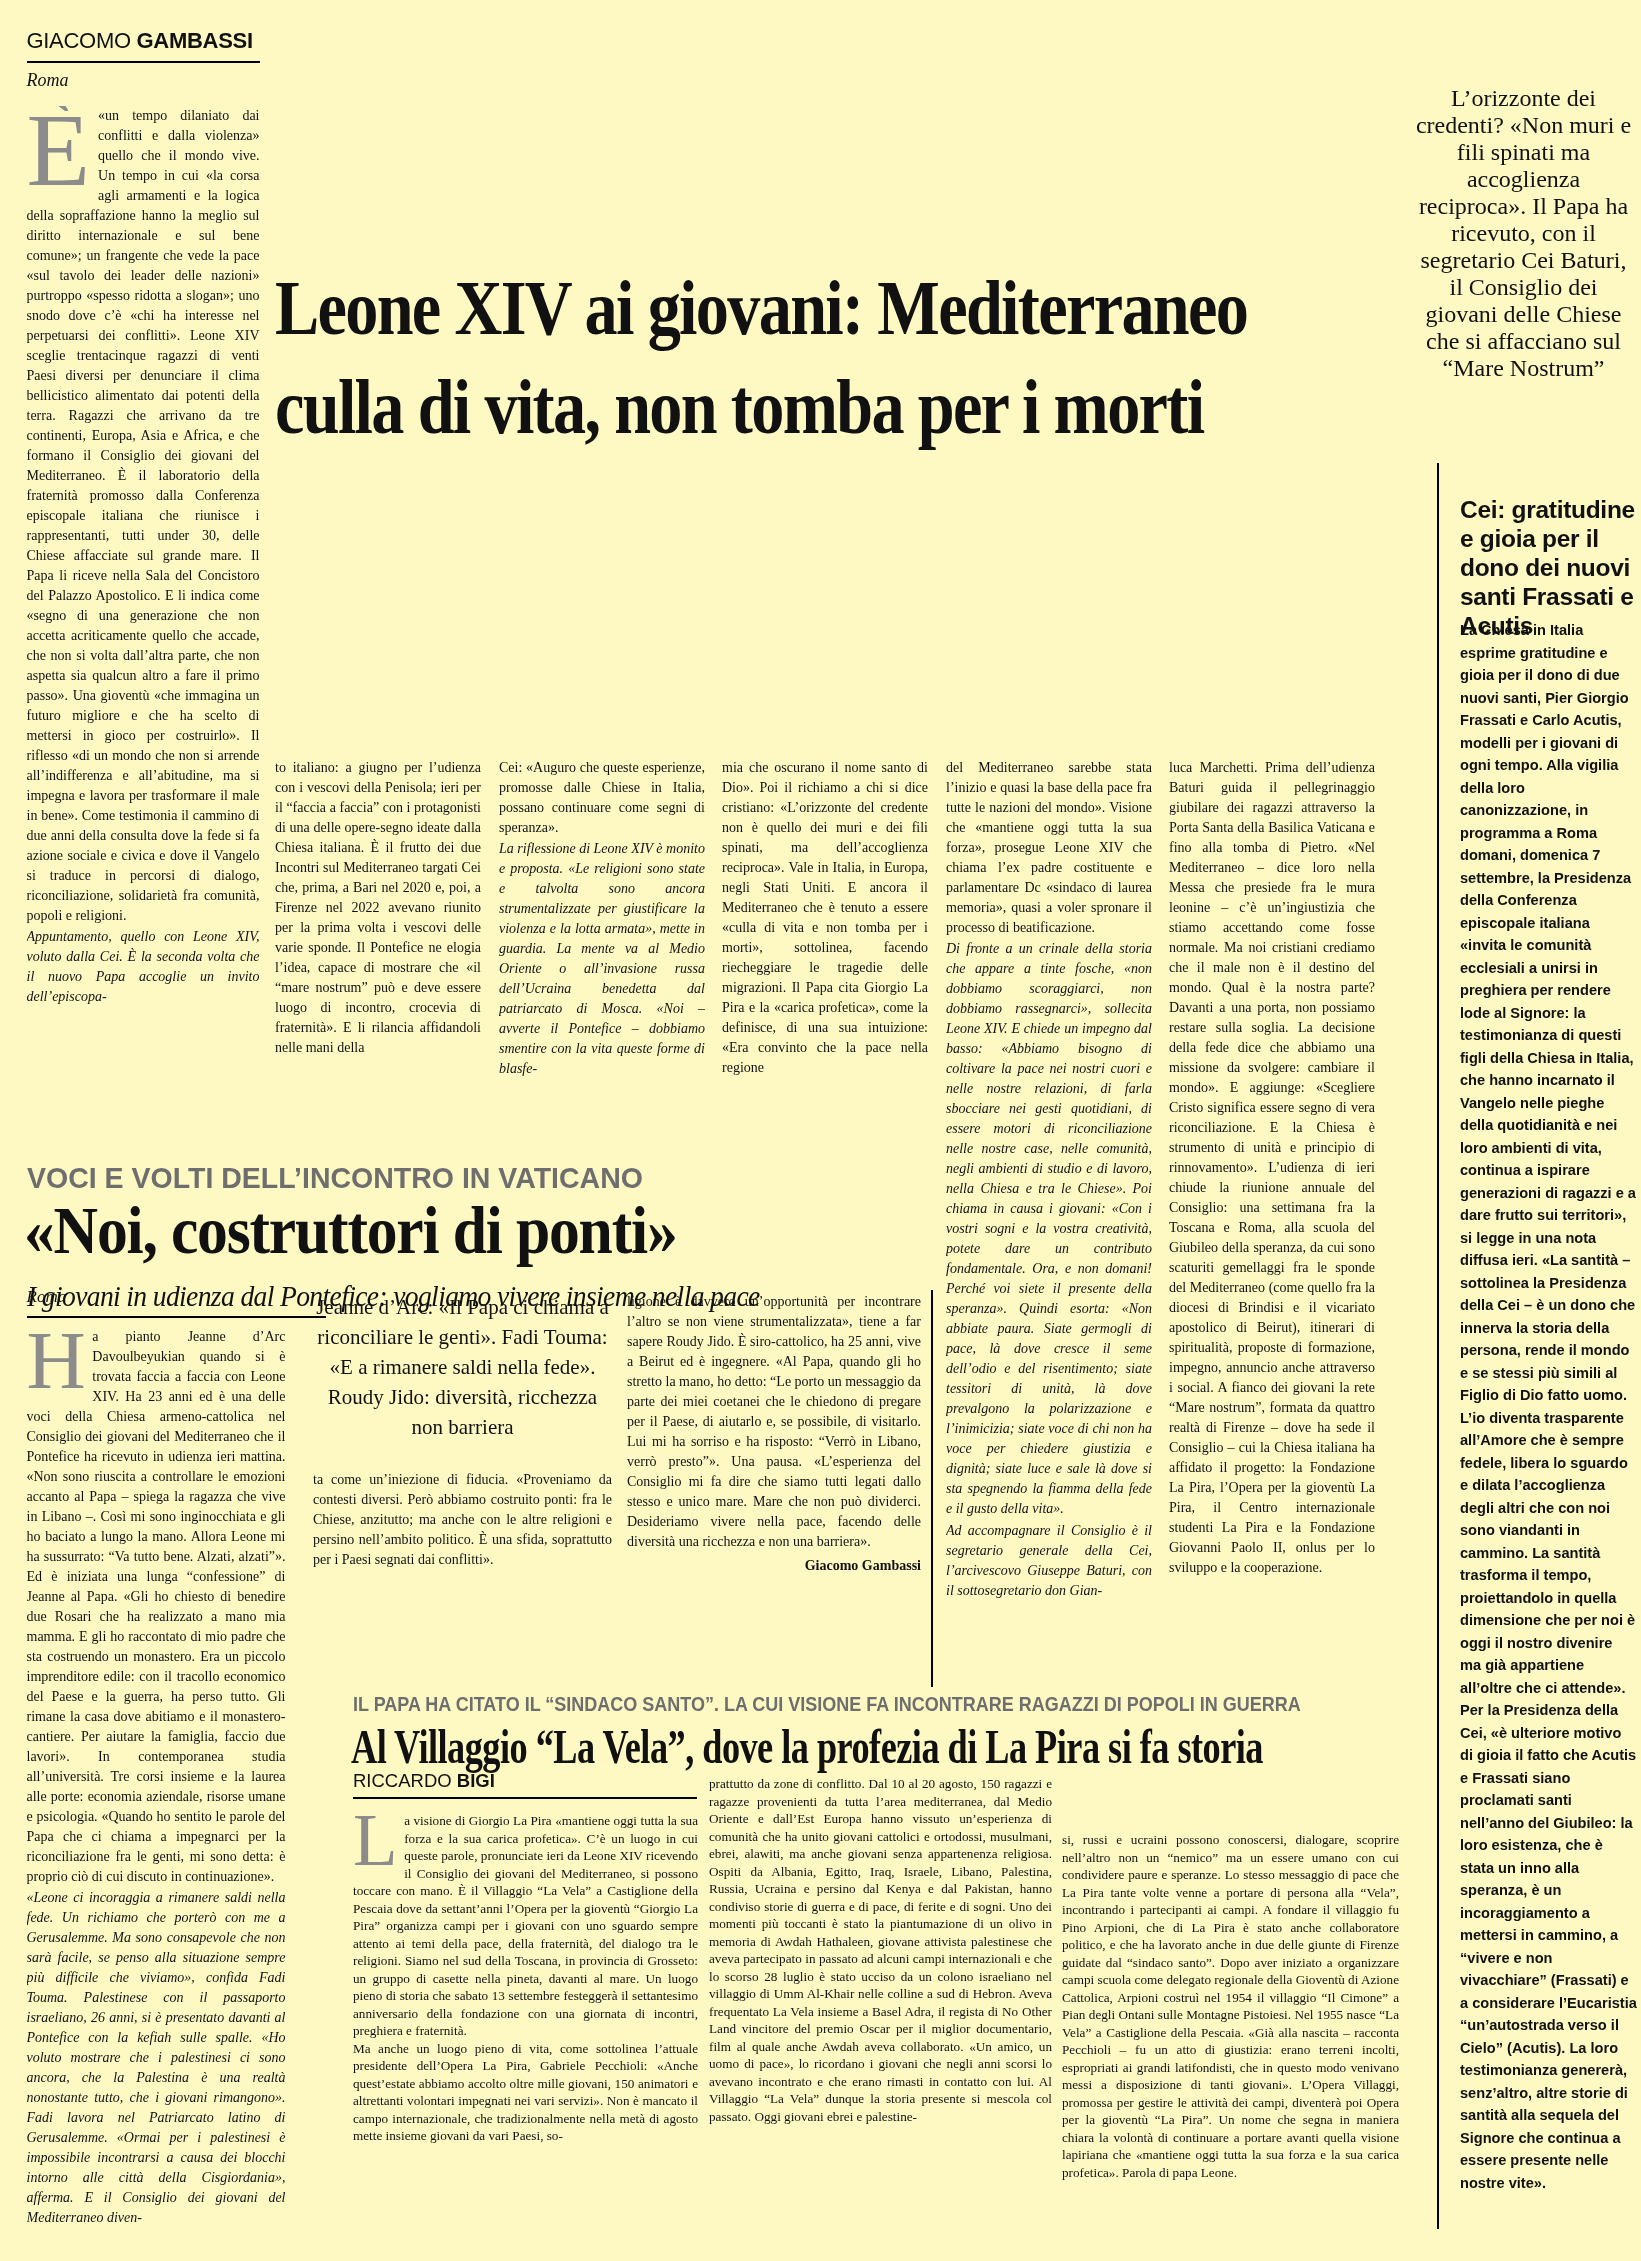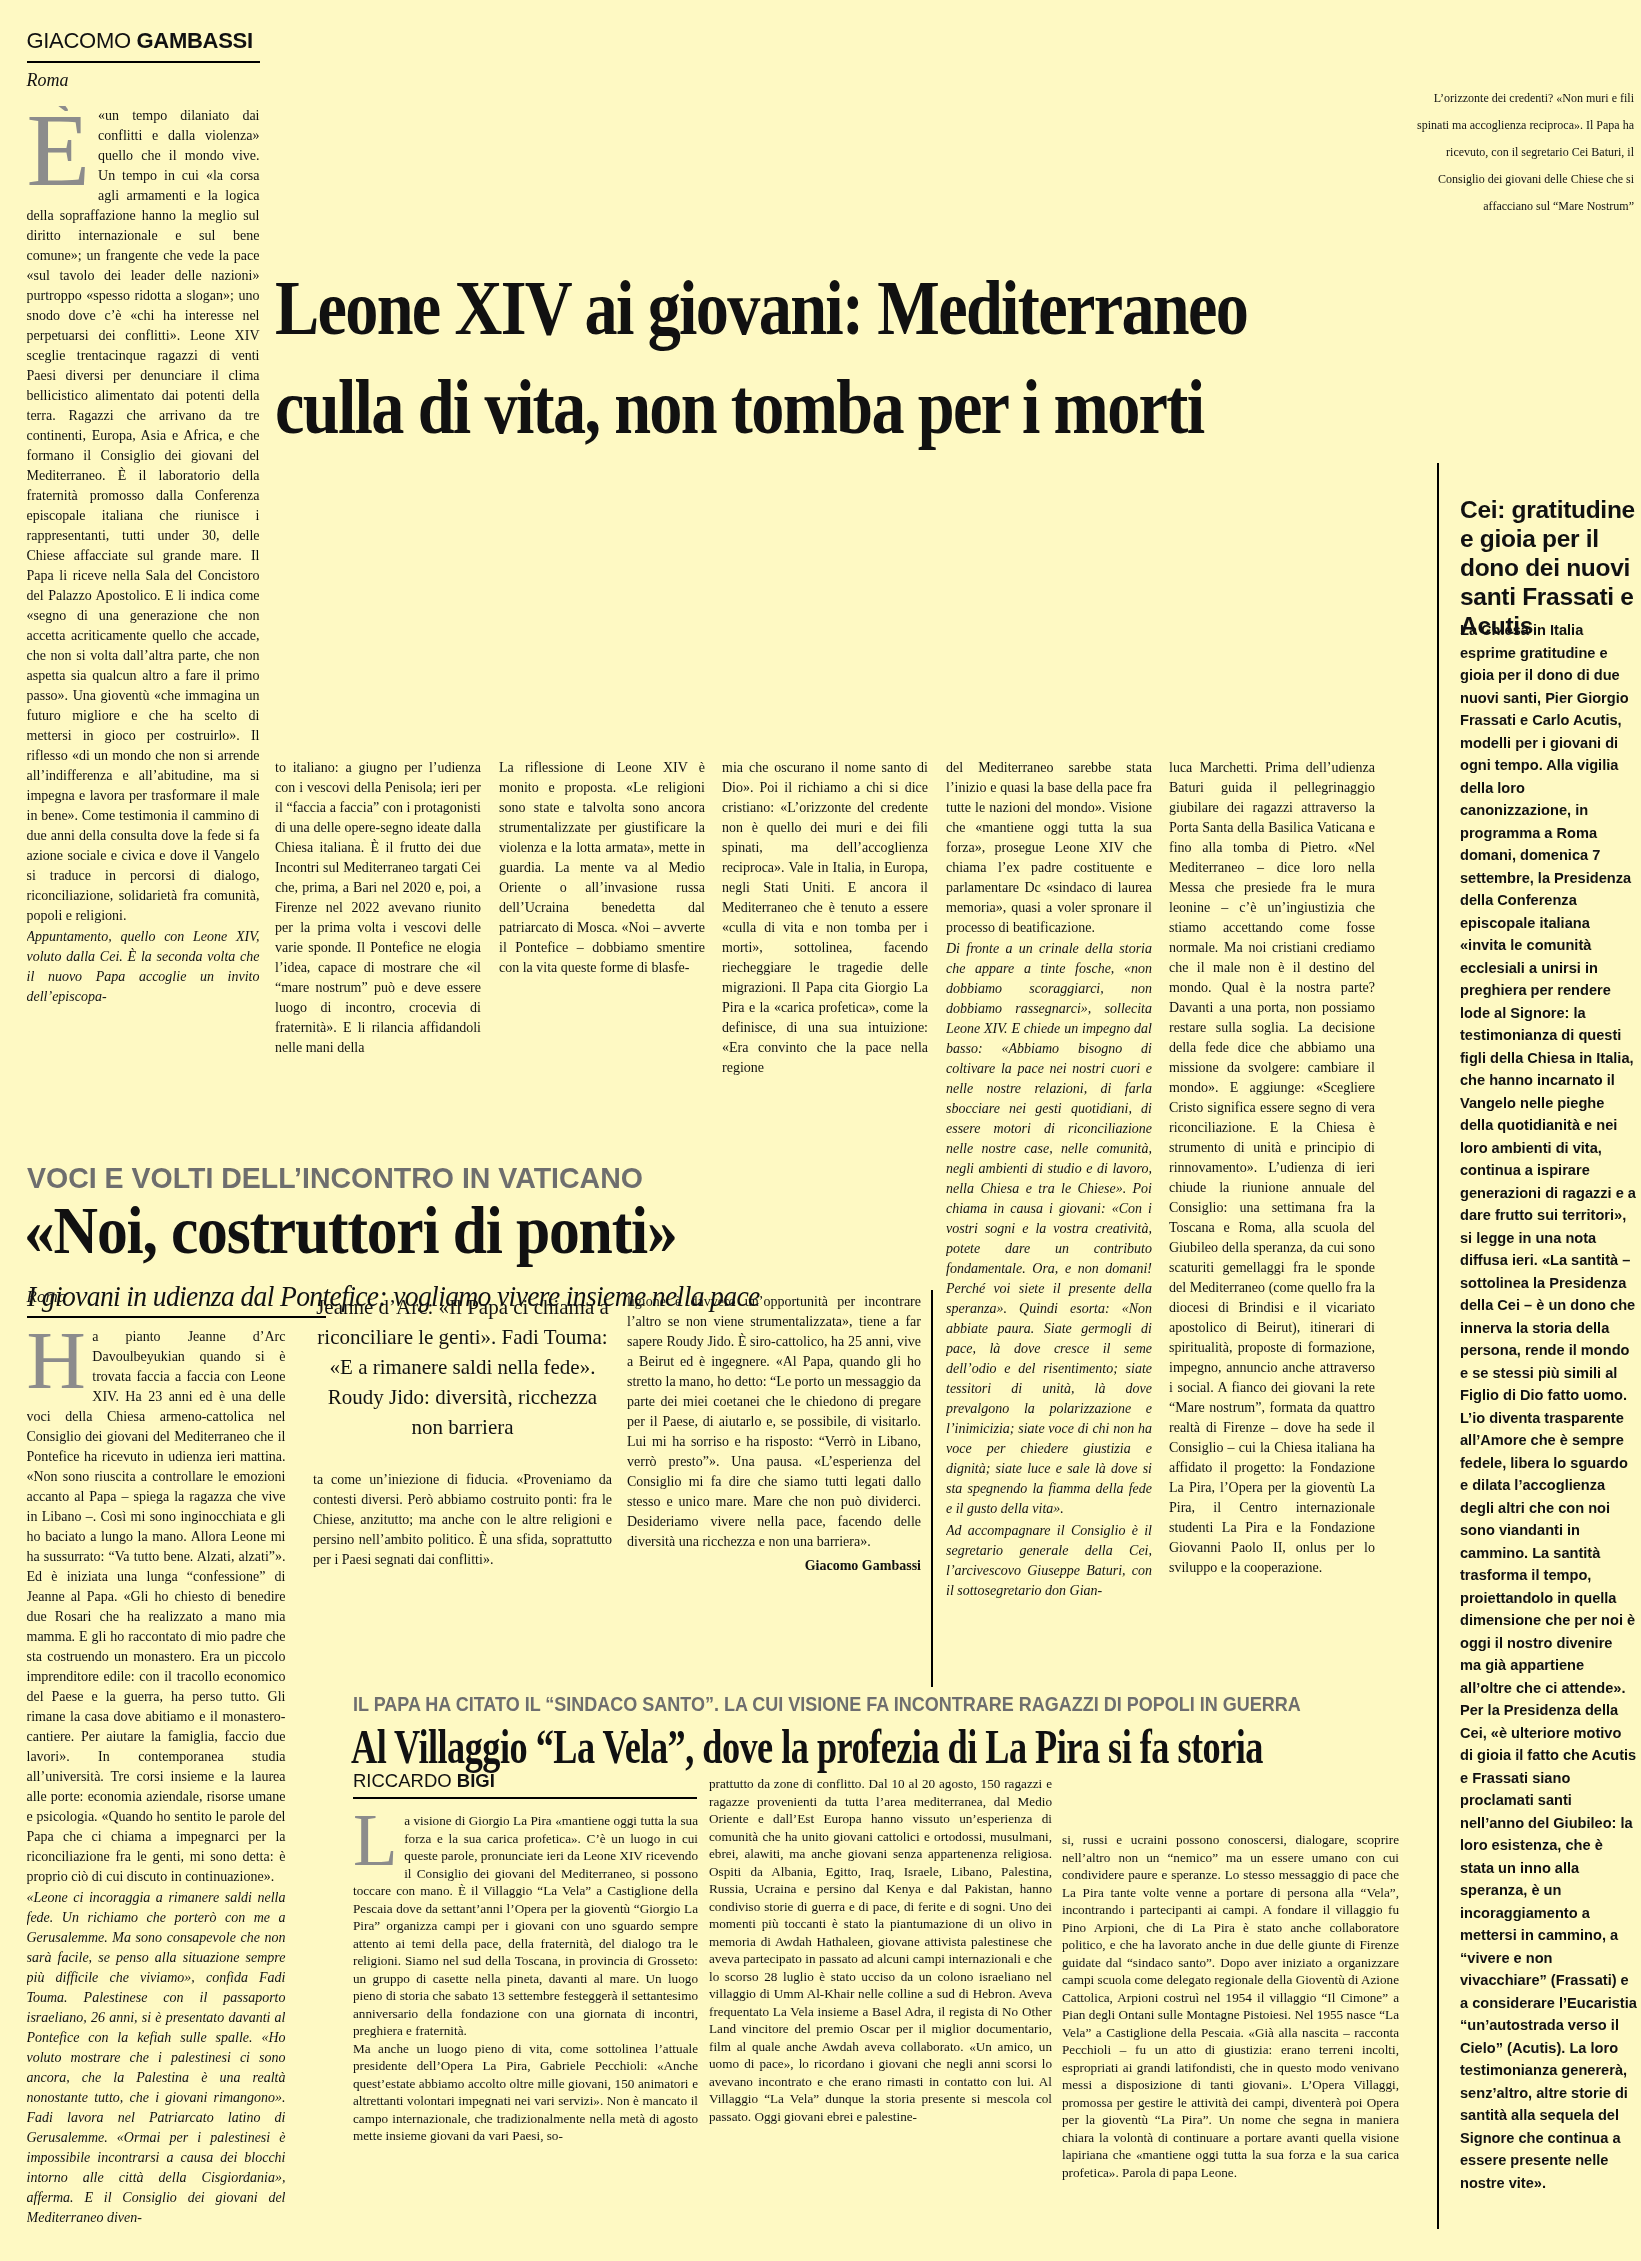--- a/index.html
+++ b/index.html
@@ -15,21 +15,21 @@
   .dc-big{font-size:104px;line-height:77px;margin:5.3px 8px 0 0;}
   .dc-mid{font-size:82px;line-height:60px;margin:4px 6.6px 0 0;}
   .dc-small{font-size:73px;line-height:52px;margin:3.3px 6.6px 0 0;color:#8c8c8c;}
   .byline-sans{font-family:"Liberation Sans",sans-serif;font-size:22px;letter-spacing:-0.3px;
                border-bottom:2px solid #000;padding-bottom:6.6px;white-space:nowrap;}
   .byline-sans .b{font-weight:700;}
   .dateline{font-style:italic;font-size:18px;}
   .headline1-outer{width:1101px;height:218px;overflow:visible;}
   .headline1{width:1295px;transform:scaleX(0.85);transform-origin:top left;
              font-weight:700;font-size:78px;line-height:99px;letter-spacing:-2px;white-space:nowrap;}
-  .standfirst{font-size:12px;line-height:27px;text-align:right;}
+  .standfirst{font-size:24px;line-height:27px;text-align:center;}
   .kicker{font-family:"Liberation Sans",sans-serif;font-weight:700;color:#6e6e6e;
           transform-origin:top left;white-space:nowrap;}
   .headline2{font-weight:700;font-size:67px;letter-spacing:-1.3px;white-space:nowrap;
              transform:scaleX(0.92);transform-origin:top left;}
   .subhead2{font-style:italic;font-size:30px;letter-spacing:-0.7px;white-space:nowrap;
             transform:scaleX(0.92);transform-origin:top left;}
   .rule-h{border-bottom:2.6px solid #000;}
   .vrule{background:#000;width:2px;}
   .pullquote{font-size:21px;line-height:30px;text-align:center;}
   .signature{text-align:right;font-weight:700;font-size:14px;margin-top:4px;}
@@ -66,20 +66,21 @@
       <div>culla di vita, non tomba per i morti</div>
     </div>
   </div>
 
   <div class="abs standfirst" style="left:1413px;top:85px;width:221px;height:360px;">L’orizzonte dei credenti? «Non muri e fili spinati ma accoglienza reciproca». Il Papa ha ricevuto, con il segretario Cei Baturi, il Consiglio dei giovani delle Chiese che si affacciano sul “Mare Nostrum”</div>
 
   <div class="abs body-serif" style="left:275px;top:758px;width:206px;height:370px;">
     <p>to italiano: a giugno per l’udienza con i vescovi della Penisola; ieri per il “faccia a faccia” con i protagonisti di una delle opere-segno ideate dalla Chiesa italiana. È il frutto dei due Incontri sul Mediterraneo targati Cei che, prima, a Bari nel 2020 e, poi, a Firenze nel 2022 avevano riunito per la prima volta i vescovi delle varie sponde. Il Pontefice ne elogia l’idea, capace di mostrare che «il “mare nostrum” può e deve essere luogo di incontro, crocevia di fraternità». E li rilancia affidandoli nelle mani della</p>
   </div>
   <div class="abs body-serif" style="left:499px;top:758px;width:206px;height:370px;">
+    <p>Cei: «Auguro che queste esperienze, promosse dalle Chiese in Italia, possano continuare come segni di speranza».</p>
     <p>La riflessione di Leone XIV è monito e proposta. «Le religioni sono state e talvolta sono ancora strumentalizzate per giustificare la violenza e la lotta armata», mette in guardia. La mente va al Medio Oriente o all’invasione russa dell’Ucraina benedetta dal patriarcato di Mosca. «Noi – avverte il Pontefice – dobbiamo smentire con la vita queste forme di blasfe-</p>
   </div>
   <div class="abs body-serif" style="left:722px;top:758px;width:206px;height:370px;">
     <p>mia che oscurano il nome santo di Dio». Poi il richiamo a chi si dice cristiano: «L’orizzonte del credente non è quello dei muri e dei fili spinati, ma dell’accoglienza reciproca». Vale in Italia, in Europa, negli Stati Uniti. E ancora il Mediterraneo che è tenuto a essere «culla di vita e non tomba per i morti», sottolinea, facendo riecheggiare le tragedie delle migrazioni. Il Papa cita Giorgio La Pira e la «carica profetica», come la definisce, di una sua intuizione: «Era convinto che la pace nella regione</p>
   </div>
   <div class="abs body-serif" style="left:946px;top:758px;width:206px;height:931px;">
     <p>del Mediterraneo sarebbe stata l’inizio e quasi la base della pace fra tutte le nazioni del mondo». Visione che «mantiene oggi tutta la sua forza», prosegue Leone XIV che chiama l’ex padre costituente e parlamentare Dc «sindaco di laurea memoria», quasi a voler spronare il processo di beatificazione.</p>
     <p>Di fronte a un crinale della storia che appare a tinte fosche, «non dobbiamo scoraggiarci, non dobbiamo rassegnarci», sollecita Leone XIV. E chiede un impegno dal basso: «Abbiamo bisogno di coltivare la pace nei nostri cuori e nelle nostre relazioni, di farla sbocciare nei gesti quotidiani, di essere motori di riconciliazione nelle nostre case, nelle comunità, negli ambienti di studio e di lavoro, nella Chiesa e tra le Chiese». Poi chiama in causa i giovani: «Con i vostri sogni e la vostra creatività, potete dare un contributo fondamentale. Ora, e non domani! Perché voi siete il presente della speranza». Quindi esorta: «Non abbiate paura. Siate germogli di pace, là dove cresce il seme dell’odio e del risentimento; siate tessitori di unità, là dove prevalgono la polarizzazione e l’inimicizia; siate voce di chi non ha voce per chiedere giustizia e dignità; siate luce e sale là dove si sta spegnendo la fiamma della fede e il gusto della vita».</p>
     <p>Ad accompagnare il Consiglio è il segretario generale della Cei, l’arcivescovo Giuseppe Baturi, con il sottosegretario don Gian-</p>
   </div>

